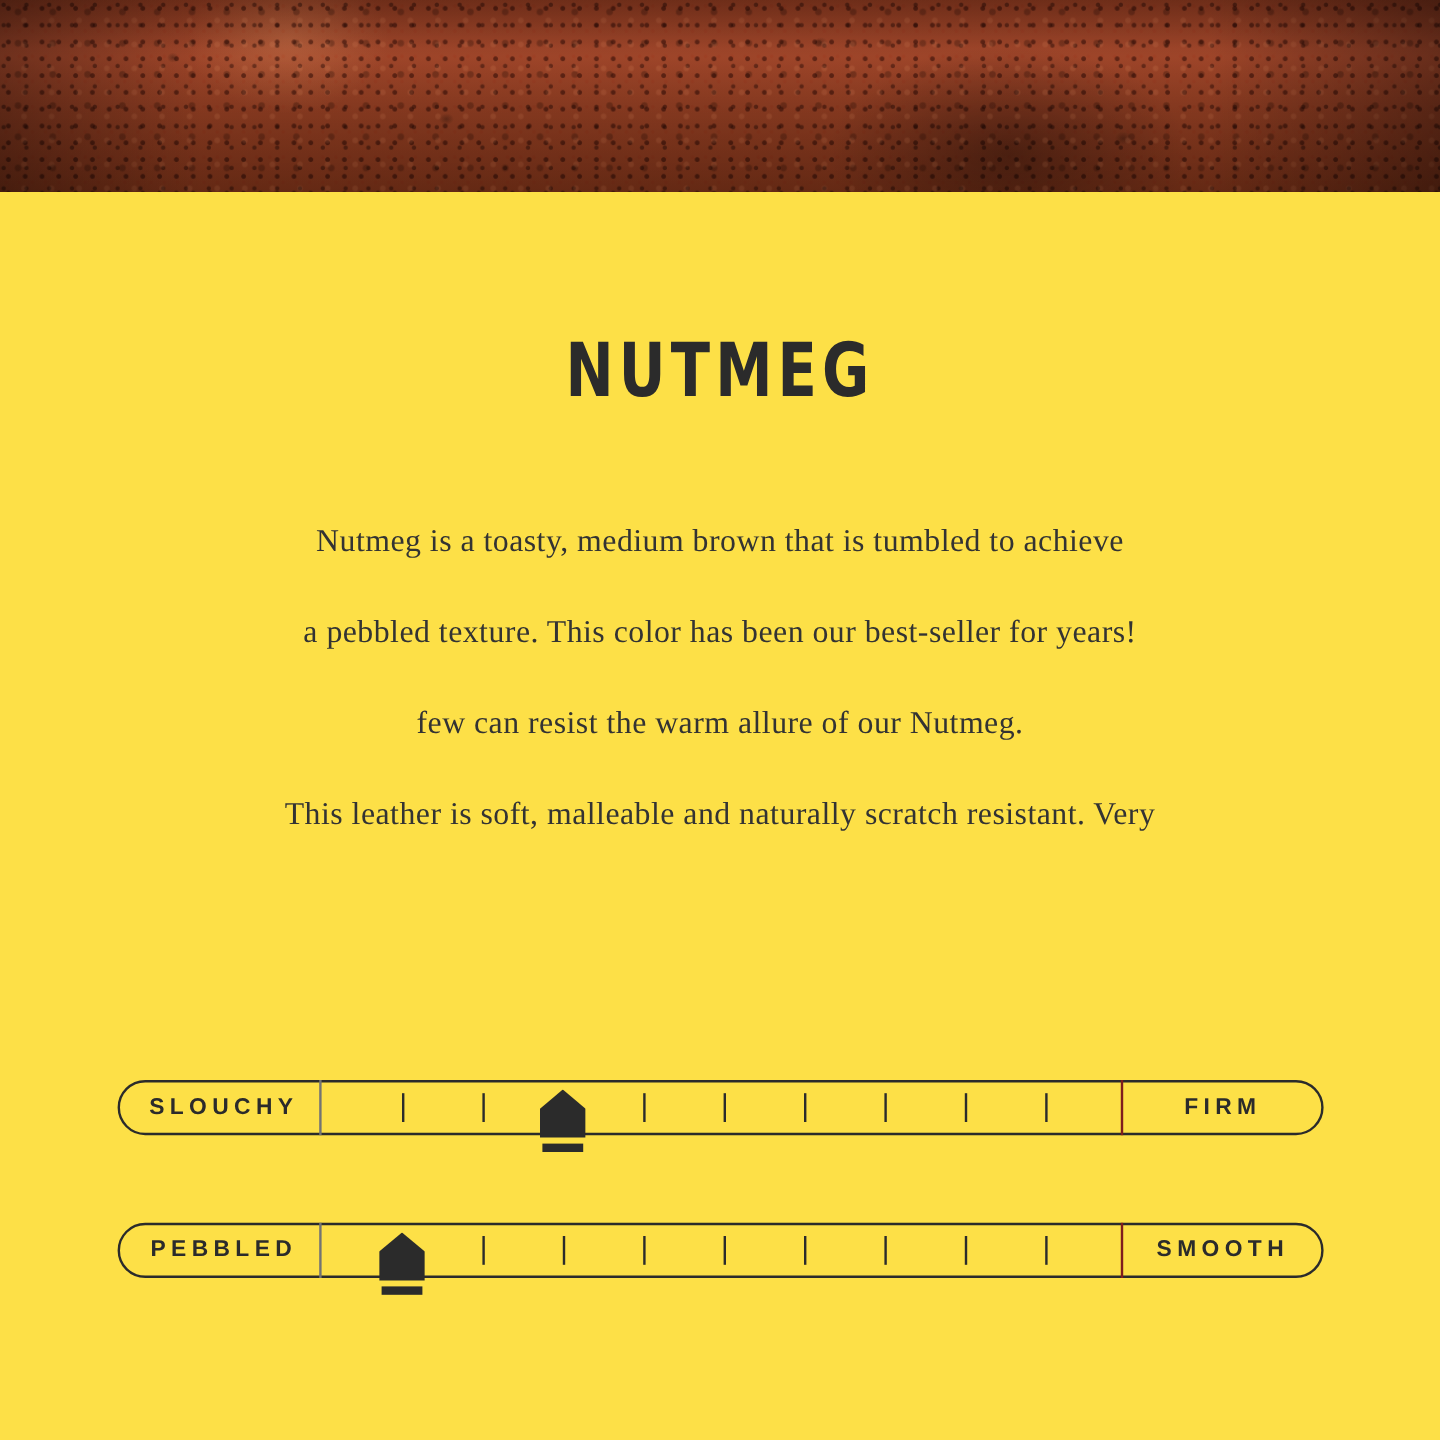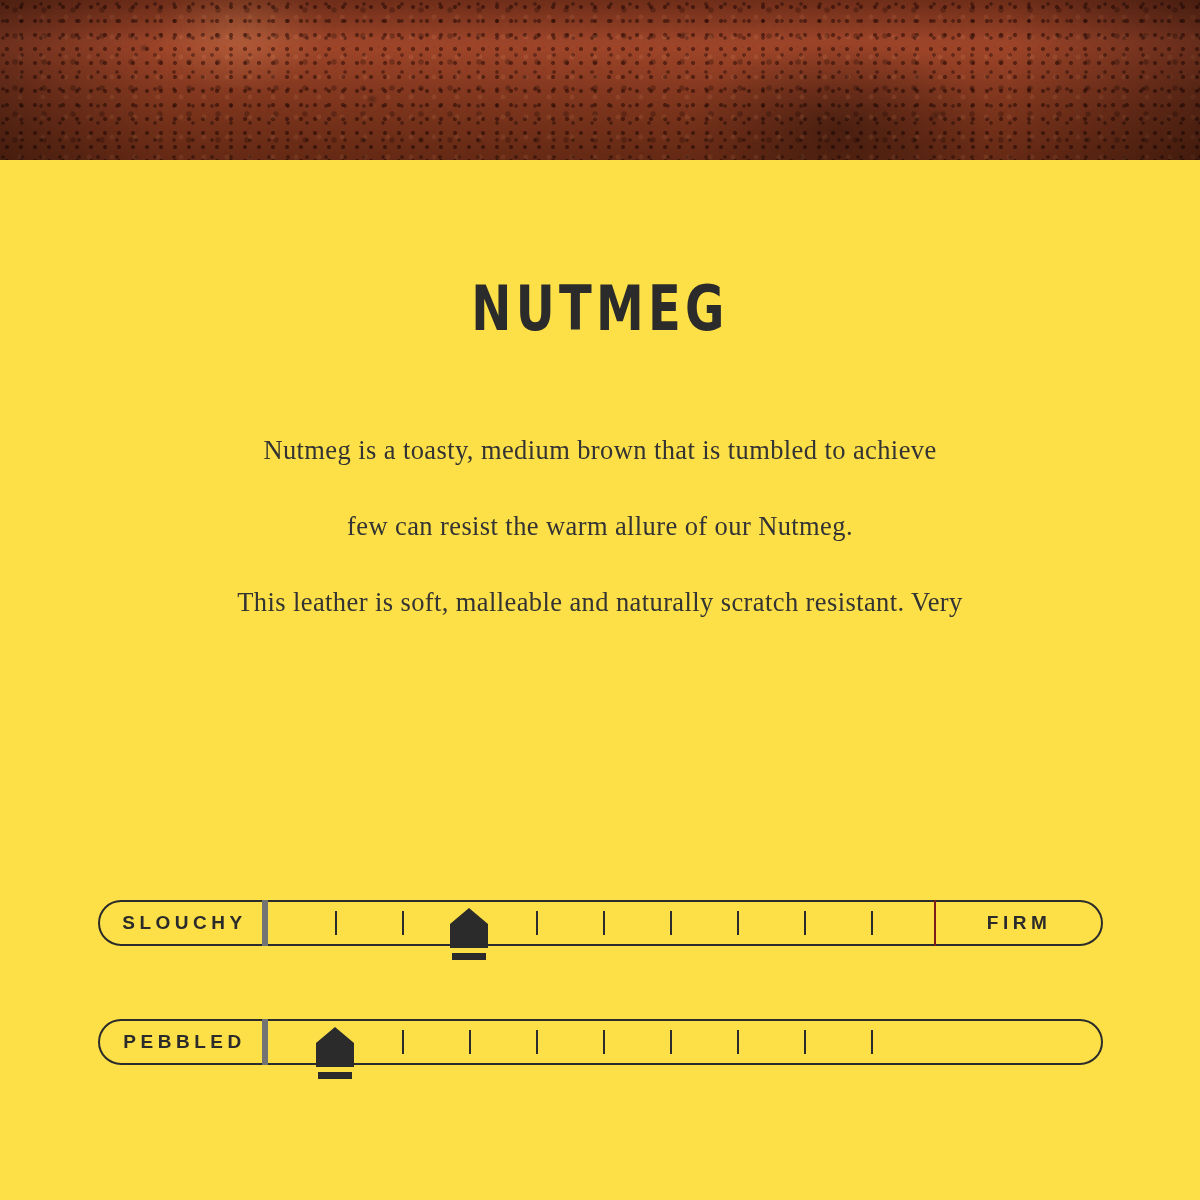--- a/index.html
+++ b/index.html
@@ -132,21 +132,21 @@
     font-size: 19px;
     font-weight: 700;
     letter-spacing: 4.5px;
     color: #2b2b2b;
     box-sizing: border-box;
     font-family: "Liberation Sans", sans-serif;
   }
   .cap-left {
     left: 0;
     width: 170px;
-    border-right: 6px solid #737373;
+    border-right: 2px solid #737373;
     padding-left: 10px;
   }
   .cap-right {
     right: 4px;
     width: 165px;
     border-left: 2px solid #7f1d1d;
     padding-left: 4px;
   }
   .ticks {
     position: absolute;
@@ -180,20 +180,21 @@
     <div class="grain"></div>
     <div class="grain2"></div>
     <div class="vignette"></div>
   </div>
 
   <div class="content">
     <div class="title">NUTMEG</div>
 
     <div class="body-copy">
       <div>Nutmeg is a toasty, medium brown that is tumbled to achieve</div>
+      <div>a pebbled texture. This color has been our best-seller for years!</div>
       <div>few can resist the warm allure of our Nutmeg.</div>
       <div>This leather is soft, malleable and naturally scratch resistant.  Very</div>
     </div>
   </div>
 
   <div class="scales">
 
     <div class="scale-row">
       <div class="scale-track"></div>
       <div class="cap cap-left">SLOUCHY</div>
@@ -213,20 +214,21 @@
         <svg width="38" height="62" viewBox="0 0 38 62">
           <path d="M19 0 L38 16 L38 40 L0 40 L0 16 Z" fill="#2b2b2b"></path>
           <rect x="2" y="45" width="34" height="7" fill="#2b2b2b"></rect>
         </svg>
       </div>
     </div>
 
     <div class="scale-row">
       <div class="scale-track"></div>
       <div class="cap cap-left">PEBBLED</div>
+      <div class="cap cap-right">SMOOTH</div>
       <div class="ticks" id="ticks-1">
           <div class="tick" style="left: 10%;"></div>
           <div class="tick" style="left: 20%;"></div>
           <div class="tick" style="left: 30%;"></div>
           <div class="tick" style="left: 40%;"></div>
           <div class="tick" style="left: 50%;"></div>
           <div class="tick" style="left: 60%;"></div>
           <div class="tick" style="left: 70%;"></div>
           <div class="tick" style="left: 80%;"></div>
           <div class="tick" style="left: 90%;"></div>

